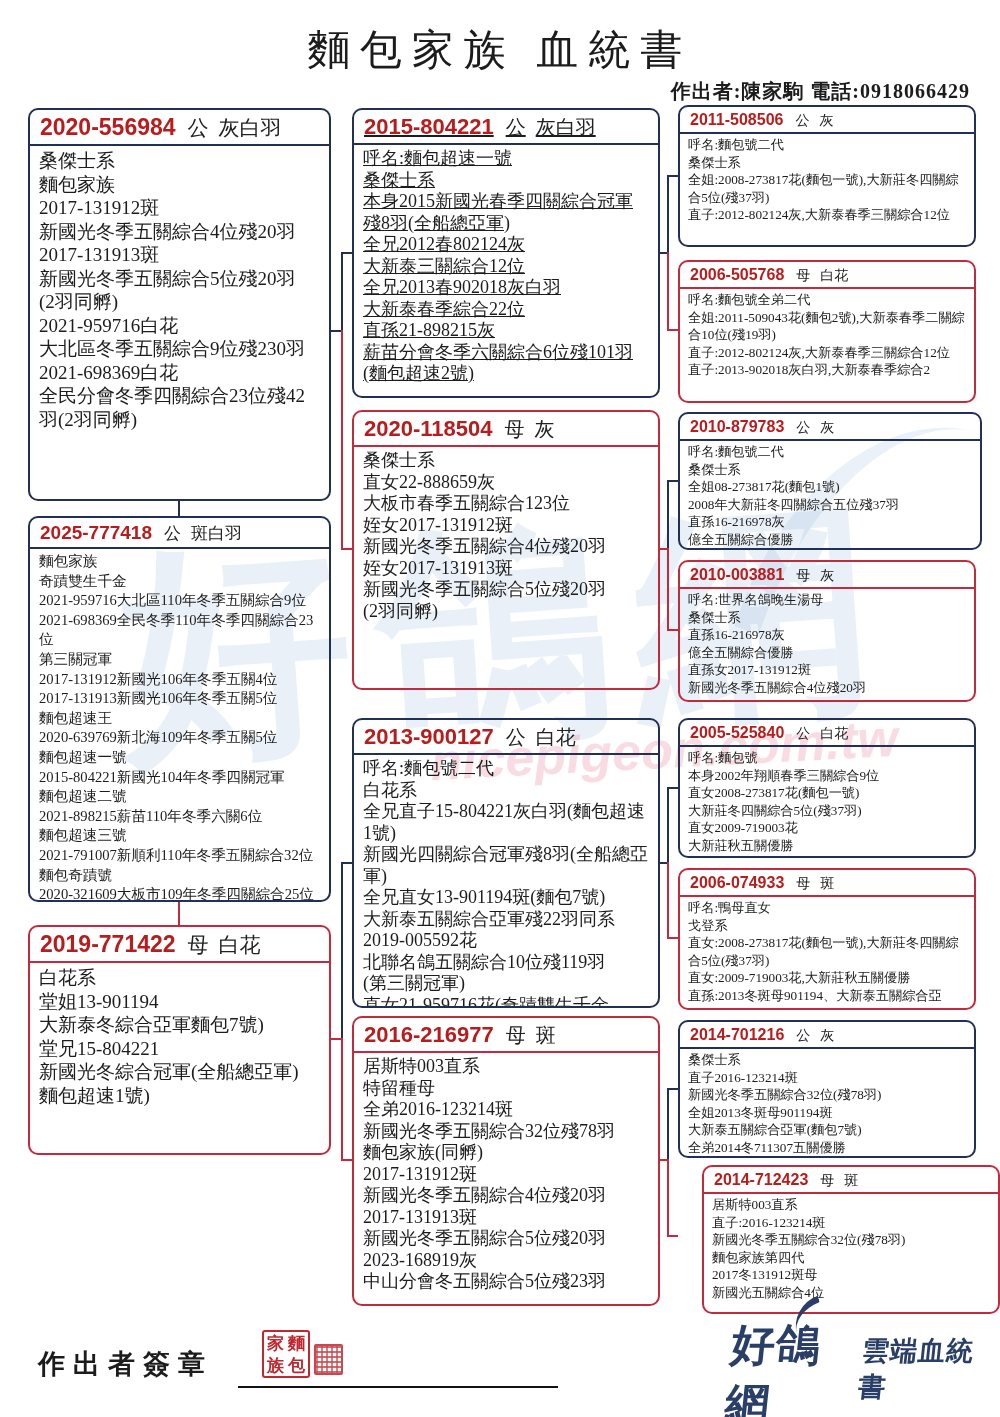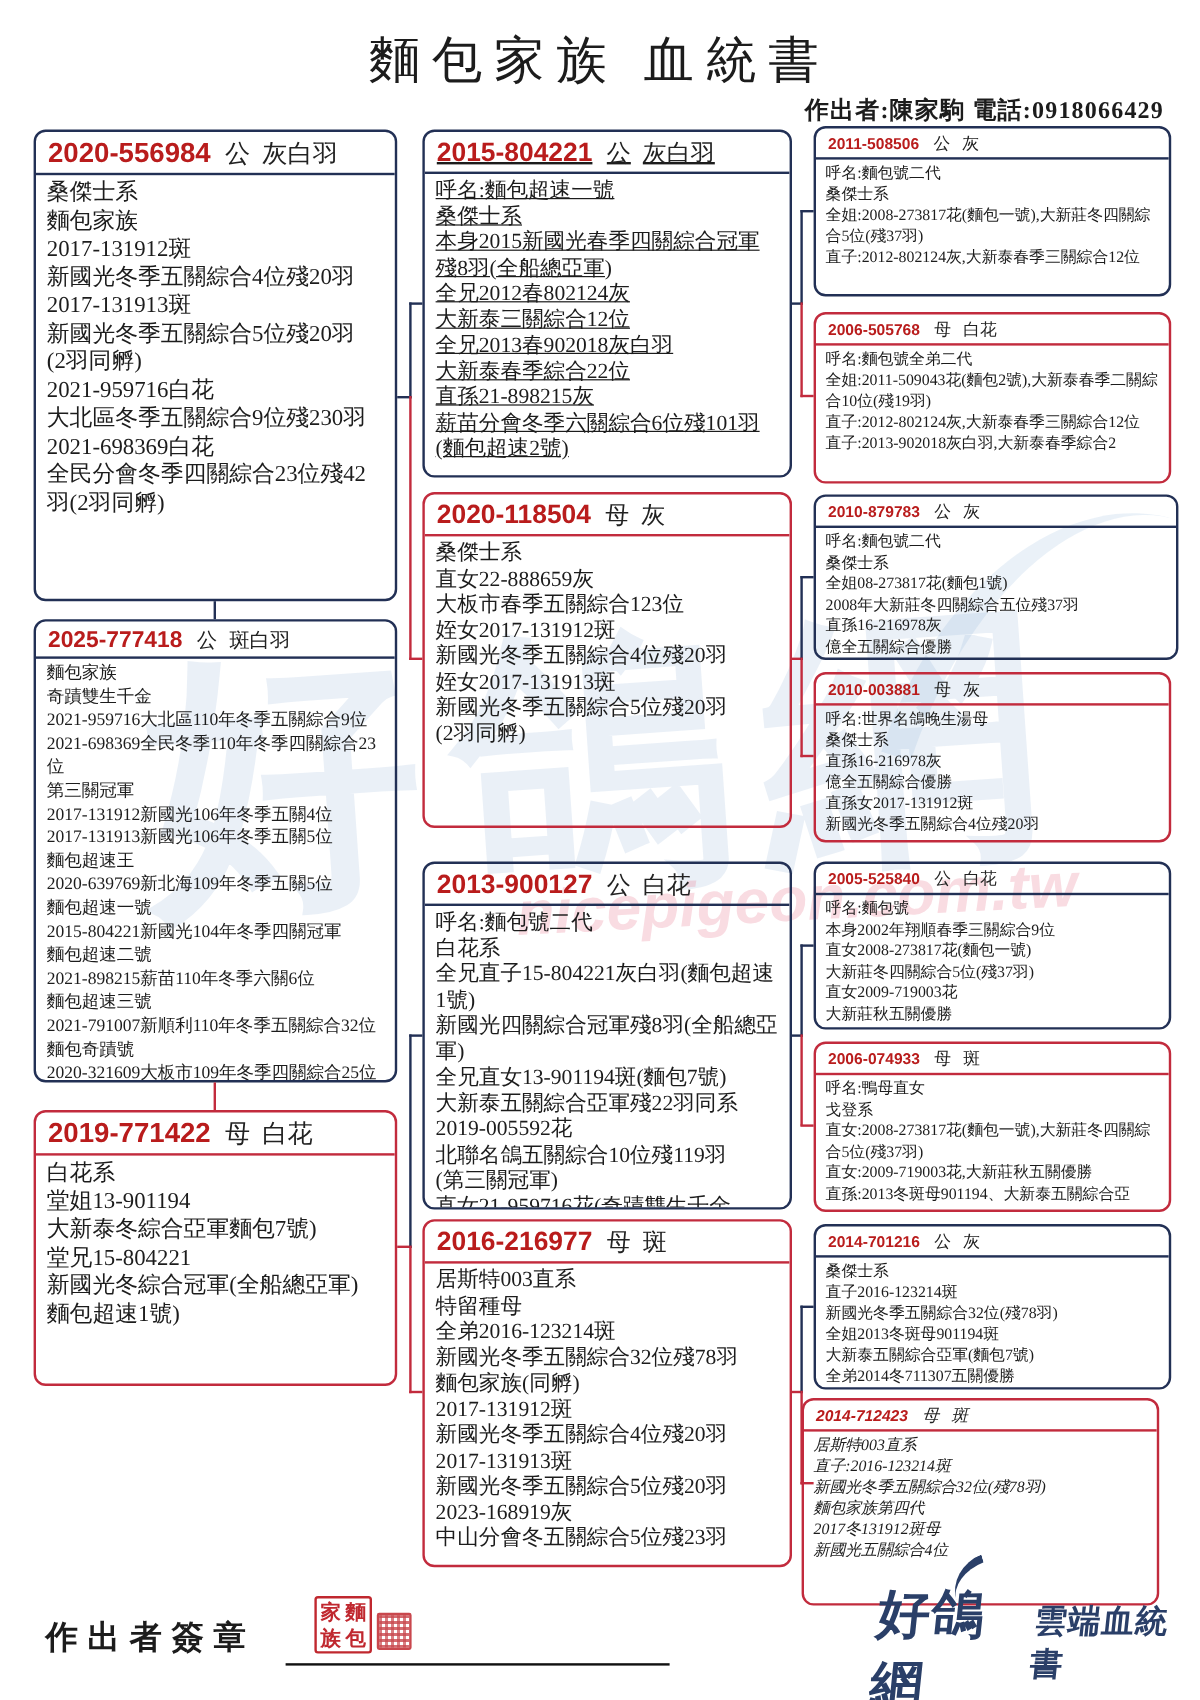--- a/index.html
+++ b/index.html
@@ -30,21 +30,21 @@
   .feather{margin-left:10px;color:#222;}
   .pbox-body{padding:3px 9px 0 9px;}
   .pbox-body .ln{white-space:normal;word-break:break-all;}
   
   .sz-big  .pbox-header{font-size:21px;} .sz-big  .ring{font-size:23px;}
   .sz-big  .pbox-body{font-size:19px;line-height:23.5px;}
   .sz-mid  .pbox-header{font-size:20px;} .sz-mid  .ring{font-size:22px;}
   .sz-mid  .pbox-body{font-size:18px;line-height:21.5px;}
   .sz-sub  .pbox-header{font-size:17px;} .sz-sub  .ring{font-size:19px;}
   .sz-sub  .pbox-body{font-size:14.6px;line-height:19.6px;}
-  .sz-sml  .pbox-header{font-size:14px;} .sz-sml  .ring{font-size:13px;}
+  .sz-sml  .pbox-header{font-size:14px;} .sz-sml  .ring{font-size:16px;}
   .sz-sml  .pbox-body{font-size:13.2px;line-height:17.6px;padding:2px 8px 0 8px;}
   
   .cl{position:absolute;z-index:2;}
   .cl.navy{background:#223055;}
   .cl.red{background:#c22b3d;}
   
   .sig-label{position:absolute;z-index:3;left:38px;top:1346px;font-size:27px;font-weight:700;letter-spacing:8px;}
   .sig-line{position:absolute;z-index:2;left:238px;top:1386px;width:320px;height:2px;background:#111;}
   .seal-big{position:absolute;z-index:3;left:262px;top:1330px;width:48px;height:48px;
             border:2.5px solid #c0282f;border-radius:3px;display:grid;grid-template-columns:1fr 1fr;
@@ -287,21 +287,21 @@
     <div class="pbox-body">
         <div class="ln">桑傑士系</div>
         <div class="ln">直子2016-123214斑</div>
         <div class="ln">新國光冬季五關綜合32位(殘78羽)</div>
         <div class="ln">全姐2013冬斑母901194斑</div>
         <div class="ln">大新泰五關綜合亞軍(麵包7號)</div>
         <div class="ln">全弟2014冬711307五關優勝</div>
       </div>
   </div>
 
-  <div class="pbox female sz-sml" style="left:668px;top:1165px;width:298px;height:173px;font-style:italic;">
+  <div class="pbox female sz-sml" style="left:702px;top:1165px;width:298px;height:149px;">
     <div class="pbox-header">
       <span class="ring">2014-712423</span><span class="sexcol">母</span><span class="feather">斑</span>
     </div>
     <div class="pbox-body">
         <div class="ln">居斯特003直系</div>
         <div class="ln">直子:2016-123214斑</div>
         <div class="ln">新國光冬季五關綜合32位(殘78羽)</div>
         <div class="ln">麵包家族第四代</div>
         <div class="ln">2017冬131912斑母</div>
         <div class="ln">新國光五關綜合4位</div>

